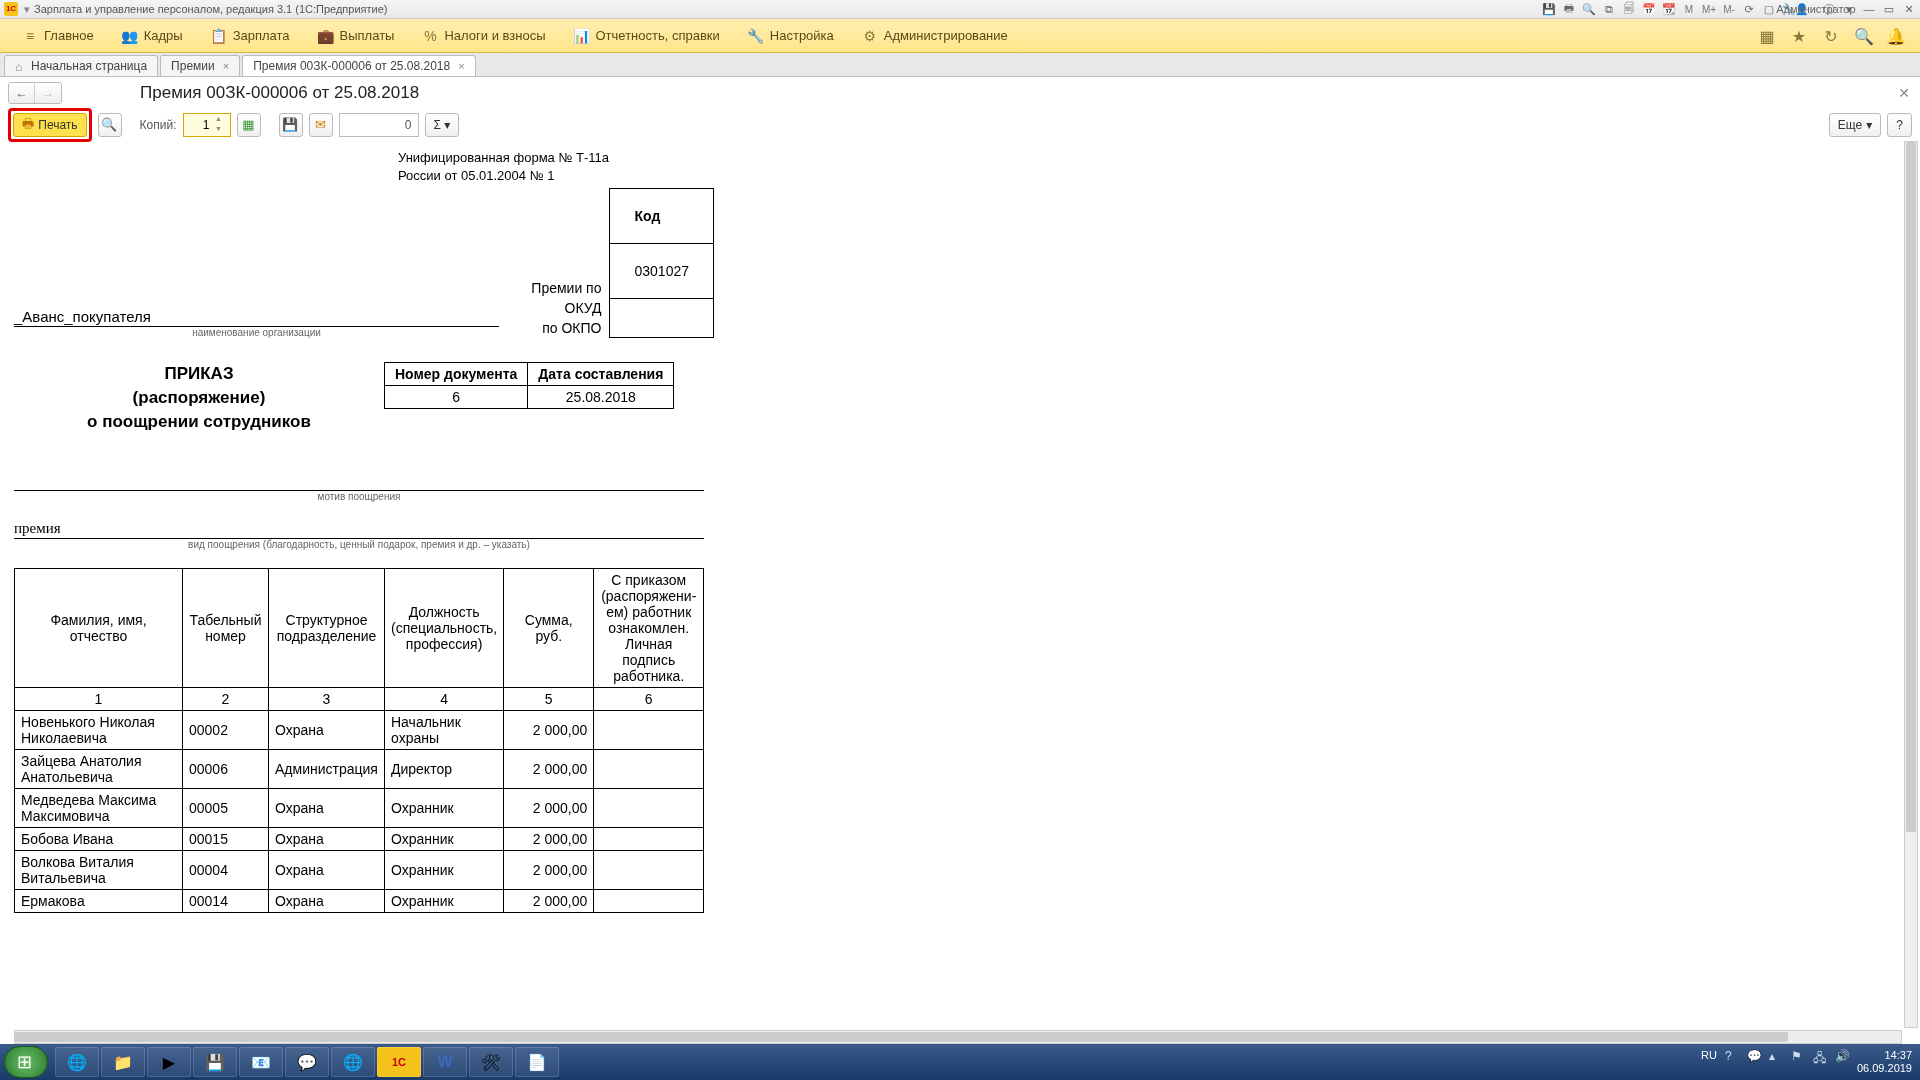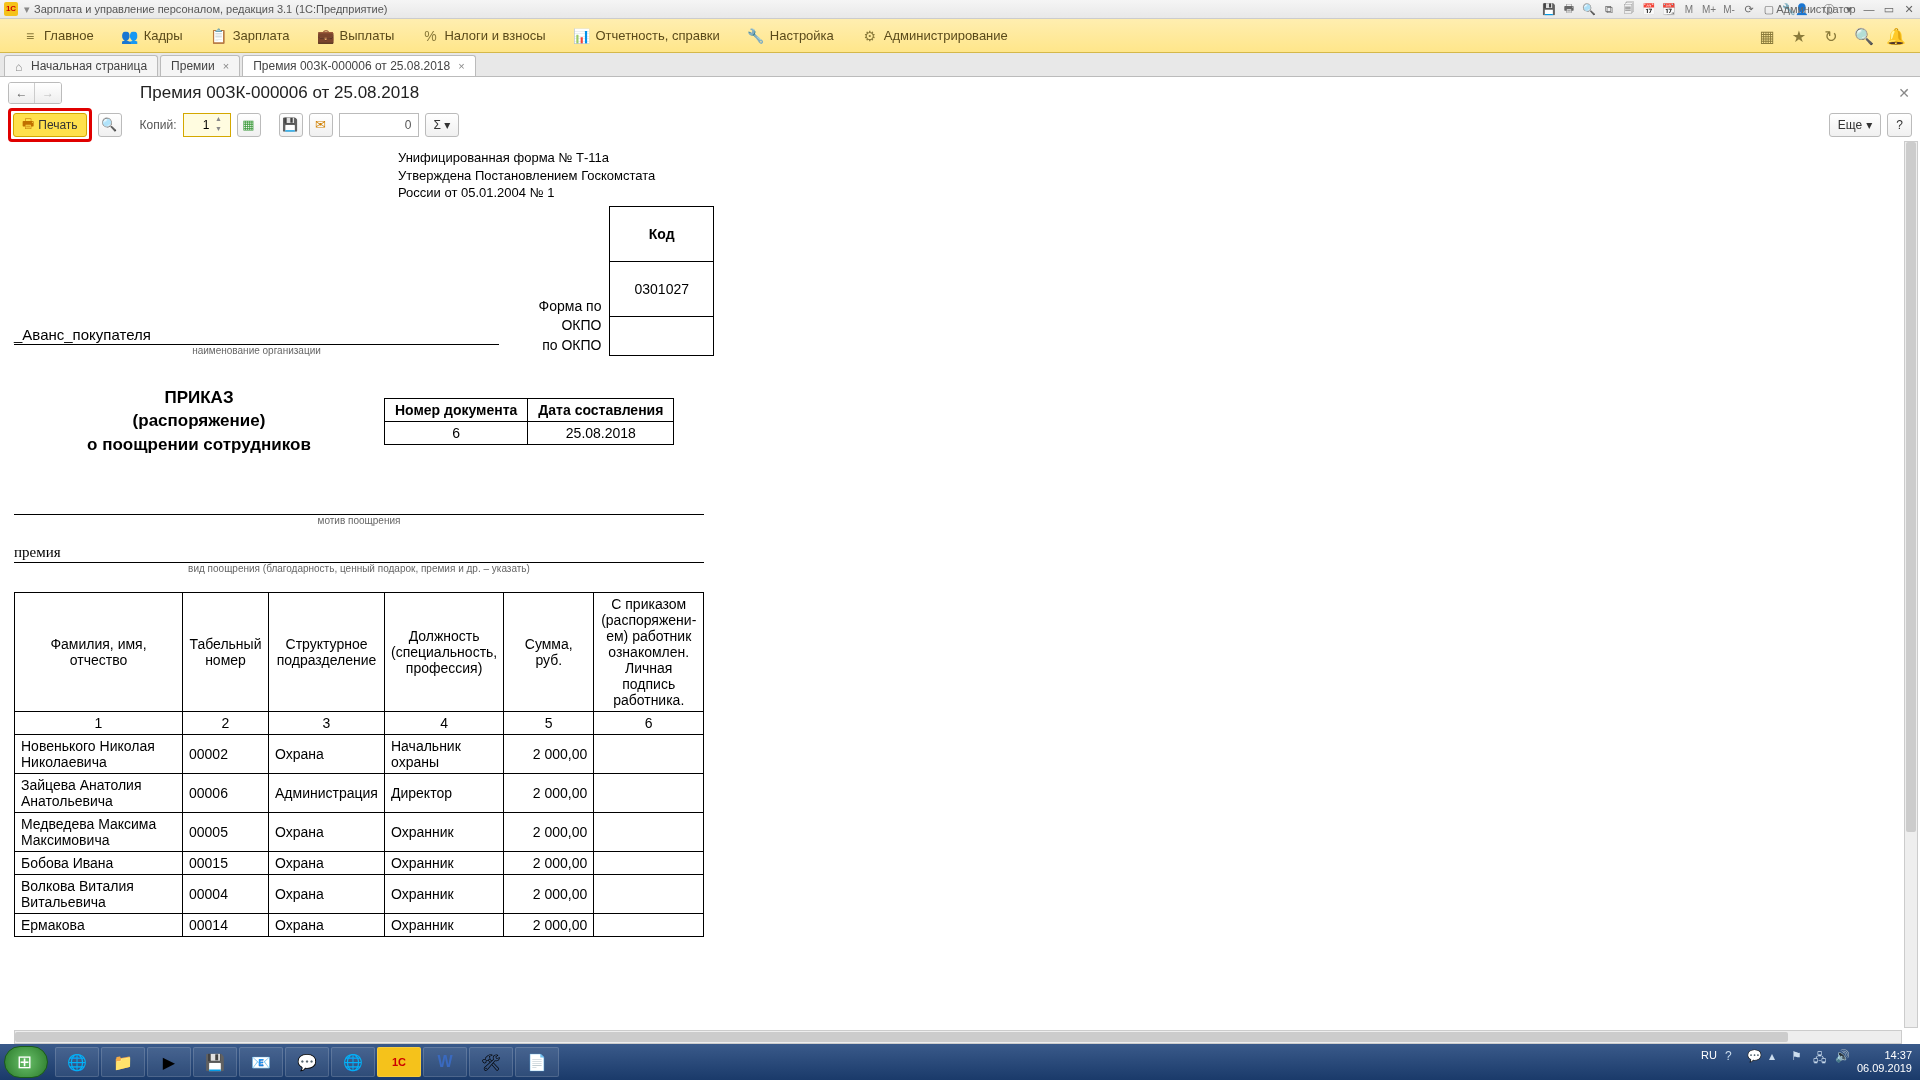--- a/index.html
+++ b/index.html
@@ -53,25 +53,25 @@
 .tb-spin .spbtns span { height: 10px; font-size: 7px; text-align: center; color: #888; cursor: pointer; }
 .tb-num { width: 80px; height: 24px; border: 1px solid #bbb; background: #fff; text-align: right; padding: 0 6px; line-height: 22px; color: #555; }
 .tb-more { margin-left: auto; display: flex; gap: 6px; }
 
 
 .doc-wrap { flex: 1; overflow: auto; padding: 8px 0 0 14px; position: relative; }
 .doc { width: 1410px; font-family: Arial; color: #000; }
 .form-meta { font-size: 13px; line-height: 1.35; margin-left: 384px; }
 .code-labels { text-align: right; font-size: 14px; line-height: 1.4; }
 .code-table { border-collapse: collapse; }
-.code-table td, .code-table th { border: 1px solid #000; padding: 19px 24px; font-size: 14px; text-align: center; }
+.code-table td, .code-table th { border: 1px solid #000; padding: 19px 24px; font-size: 14px; text-align: left; }
 .org-line { border-bottom: 1px solid #000; width: 485px; font-size: 15px; padding-bottom: 1px; }
 .org-cap { font-size: 10px; color: #666; text-align: center; width: 485px; }
 
-.order-row { display: flex; align-items: center; margin-top: 30px; gap: 0; }
+.order-row { display: flex; align-items: flex-start; margin-top: 24px; gap: 0; }
 .order-title { width: 370px; text-align: center; font-size: 17px; line-height: 1.4; }
 .order-title .b { font-weight: bold; }
 .num-date-tbl { border-collapse: collapse; }
 .num-date-tbl td, .num-date-tbl th { border: 1px solid #000; padding: 3px 10px; font-size: 14px; text-align: center; }
 
 .motive { margin-top: 40px; }
 .motive-line { border-bottom: 1px solid #000; width: 690px; height: 18px; }
 .motive-cap { font-size: 10px; color: #666; text-align: center; width: 690px; }
 
 .bonus-type { margin-top: 18px; }
@@ -227,32 +227,31 @@
     <div class="tb-more">
       <span class="tb-btn"><span>Еще</span> ▾</span>
       <span class="tb-btn">?</span>
     </div>
   </div>
 
   <div class="doc-wrap">
     <div class="doc">
       <div class="form-meta">
         <div>Унифицированная форма № Т-11а</div>
-        <div>Утверждена Постановлением Госкомстата</div>
         <div>России от 05.01.2004 № 1</div>
       </div>
 
       <div style="display:flex; align-items:flex-end; margin-top:4px;">
         <div>
           <div class="org-line">_Аванс_покупателя</div>
           <div class="org-cap">наименование организации</div>
         </div>
         <div style="display:flex; align-items:flex-end; gap:8px; margin-left:auto; margin-right:710px;">
           <div class="code-labels">
-            <div>Форма по ОКПО</div>
+            <div>Премии по ОКУД</div>
             <div>по ОКПО</div>
           </div>
           <table class="code-table">
             <tbody>
                 <tr>
                   <th>Код</th>
                 </tr>
             <tr>
                   <td>0301027</td>
                 </tr>

